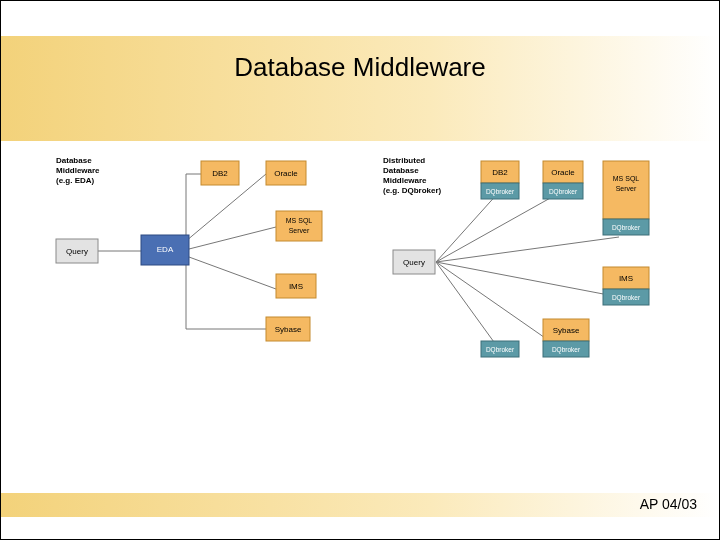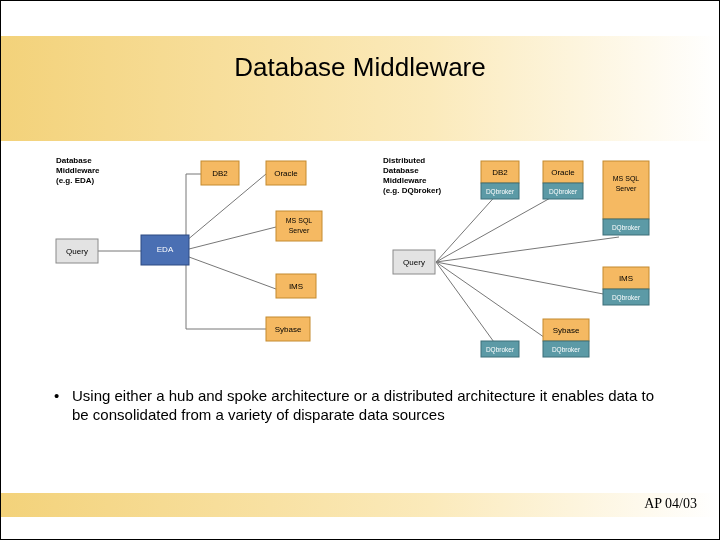--- a/index.html
+++ b/index.html
@@ -23,21 +23,20 @@
   .box-label { font-family: Arial, Helvetica, sans-serif; }
   .bullets {
     position: absolute; left: 45px; top: 385px; width: 620px;
     font-size: 15px; line-height: 1.28;
   }
   .bullets li { list-style: none; position: relative; padding-left: 26px; margin-bottom: 2px; }
   .bullets li::before { content: "•"; position: absolute; left: 8px; }
   .footer {
     position: absolute; left: 0; bottom: 22px; width: 100%; height: 24px;
     background: linear-gradient(90deg, #f3d27a 0%, #fbeabb 60%, #ffffff 100%);
-    font-family: Liberation Serif, serif;
   }
   .footer-text { position: absolute; right: 22px; top: 3px; font-size: 14px; }
 </style>
 </head>
 <body>
 
 <div class="header">
   <div class="title">Database Middleware</div>
 </div>
 
@@ -125,18 +124,17 @@
     <text x="119" y="203" text-anchor="middle" font-size="6.5" fill="#fff" class="box-label">DQbroker</text>
 
     <text x="2" y="14" font-size="8" font-weight="bold" class="box-label">Distributed</text>
     <text x="2" y="24" font-size="8" font-weight="bold" class="box-label">Database</text>
     <text x="2" y="34" font-size="8" font-weight="bold" class="box-label">Middleware</text>
     <text x="2" y="44" font-size="8" font-weight="bold" class="box-label">(e.g. DQbroker)</text>
   </svg>
 </div>
 
 <ul class="bullets">
-  <li>Using either a hub and spoke architecture or a distributed architecture it enables data to be consolidated from a variety of disparate data sources</li>
 </ul>
 
 <div class="footer">
   <div class="footer-text">AP 04/03</div>
 </div>
 
 </body></html>

